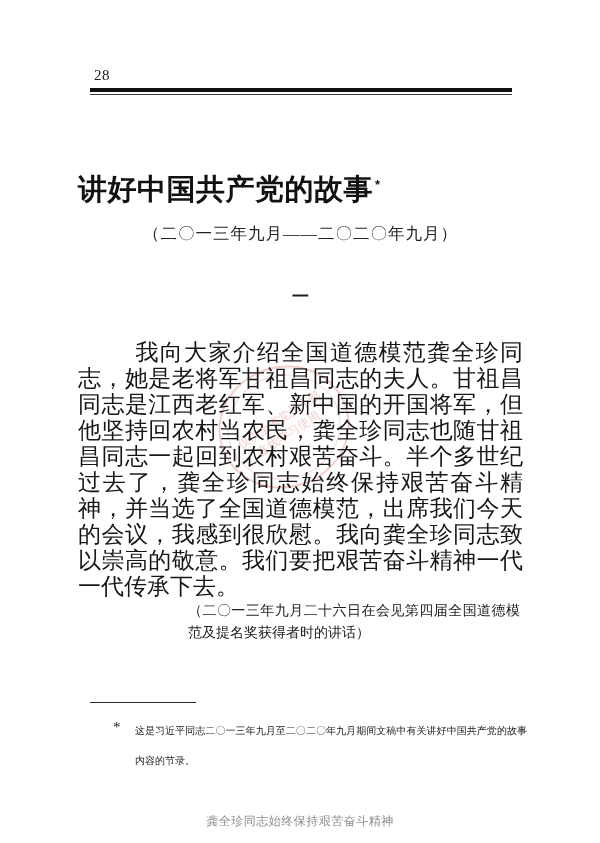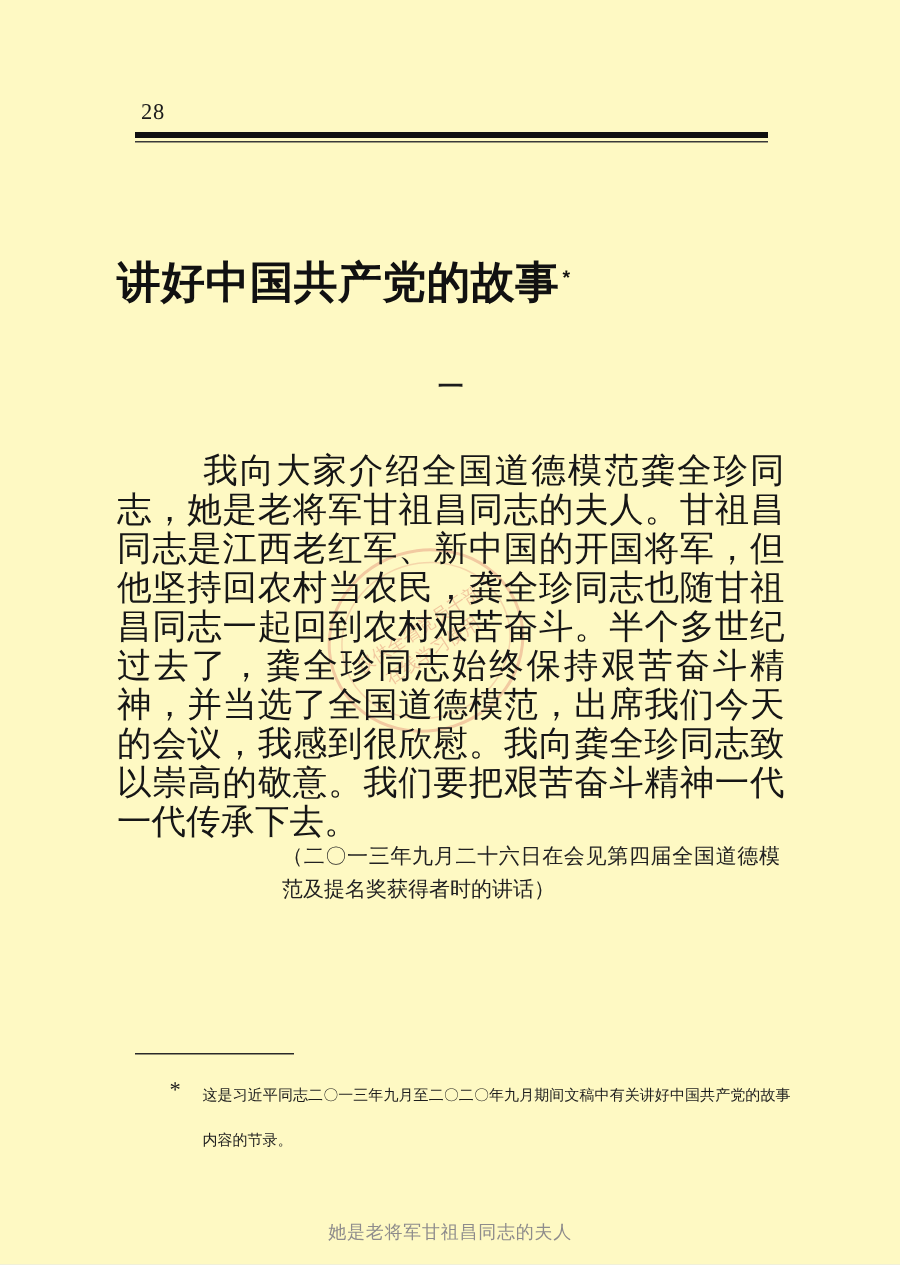--- a/index.html
+++ b/index.html
@@ -2,21 +2,21 @@
 <html><head>
 <meta charset="utf-8">
 <style>
   * { margin: 0; padding: 0; box-sizing: border-box; }
   html, body { background: #e8e8e8; }
   .page {
     position: relative;
     width: 600px;
     height: 843px;
     margin: 0 auto;
-    background: #fef9c3;
+    background: #ffffff;
     overflow: hidden;
     font-family: "Liberation Serif", "DejaVu Serif", serif;
     color: #1c1c1c;
   }
 
   
   .header {
     position: absolute;
     left: 90px;
     right: 88px;
@@ -193,28 +193,29 @@
     <div class="stamp-ring-outer"></div>
     <div class="stamp-ring-inner"></div>
     <div class="stamp-text">
       <div>仅供全省党员干部</div>
       <div>在线学习使用</div>
     </div>
   </div>
 
   <div class="main">
     <h1 class="title"><span>讲好中国共产党的故事</span><sup>*</sup></h1>
+    <div class="date-range">（二〇一三年九月——二〇二〇年九月）</div>
     <div class="section-number">一</div>
     <p class="body-text">我向大家介绍全国道德模范龚全珍同志，她是老将军甘祖昌同志的夫人。甘祖昌同志是江西老红军、新中国的开国将军，但他坚持回农村当农民，龚全珍同志也随甘祖昌同志一起回到农村艰苦奋斗。半个多世纪过去了，龚全珍同志始终保持艰苦奋斗精神，并当选了全国道德模范，出席我们今天的会议，我感到很欣慰。我向龚全珍同志致以崇高的敬意。我们要把艰苦奋斗精神一代一代传承下去。</p>
     <div class="attribution">（二〇一三年九月二十六日在会见第四届全国道德模范及提名奖获得者时的讲话）</div>
   </div>
 
   <div class="footnote-area">
     <div class="footnote-rule"></div>
     <div class="footnote">
       <span class="fn-marker">*</span>
       <span class="fn-text">这是习近平同志二〇一三年九月至二〇二〇年九月期间文稿中有关讲好中国共产党的故事内容的节录。</span>
     </div>
   </div>
 
-  <div class="footer-watermark">她是老将军甘祖昌同志的夫人</div>
+  <div class="footer-watermark">龚全珍同志始终保持艰苦奋斗精神</div>
 
 </div>
 
 </body></html>

